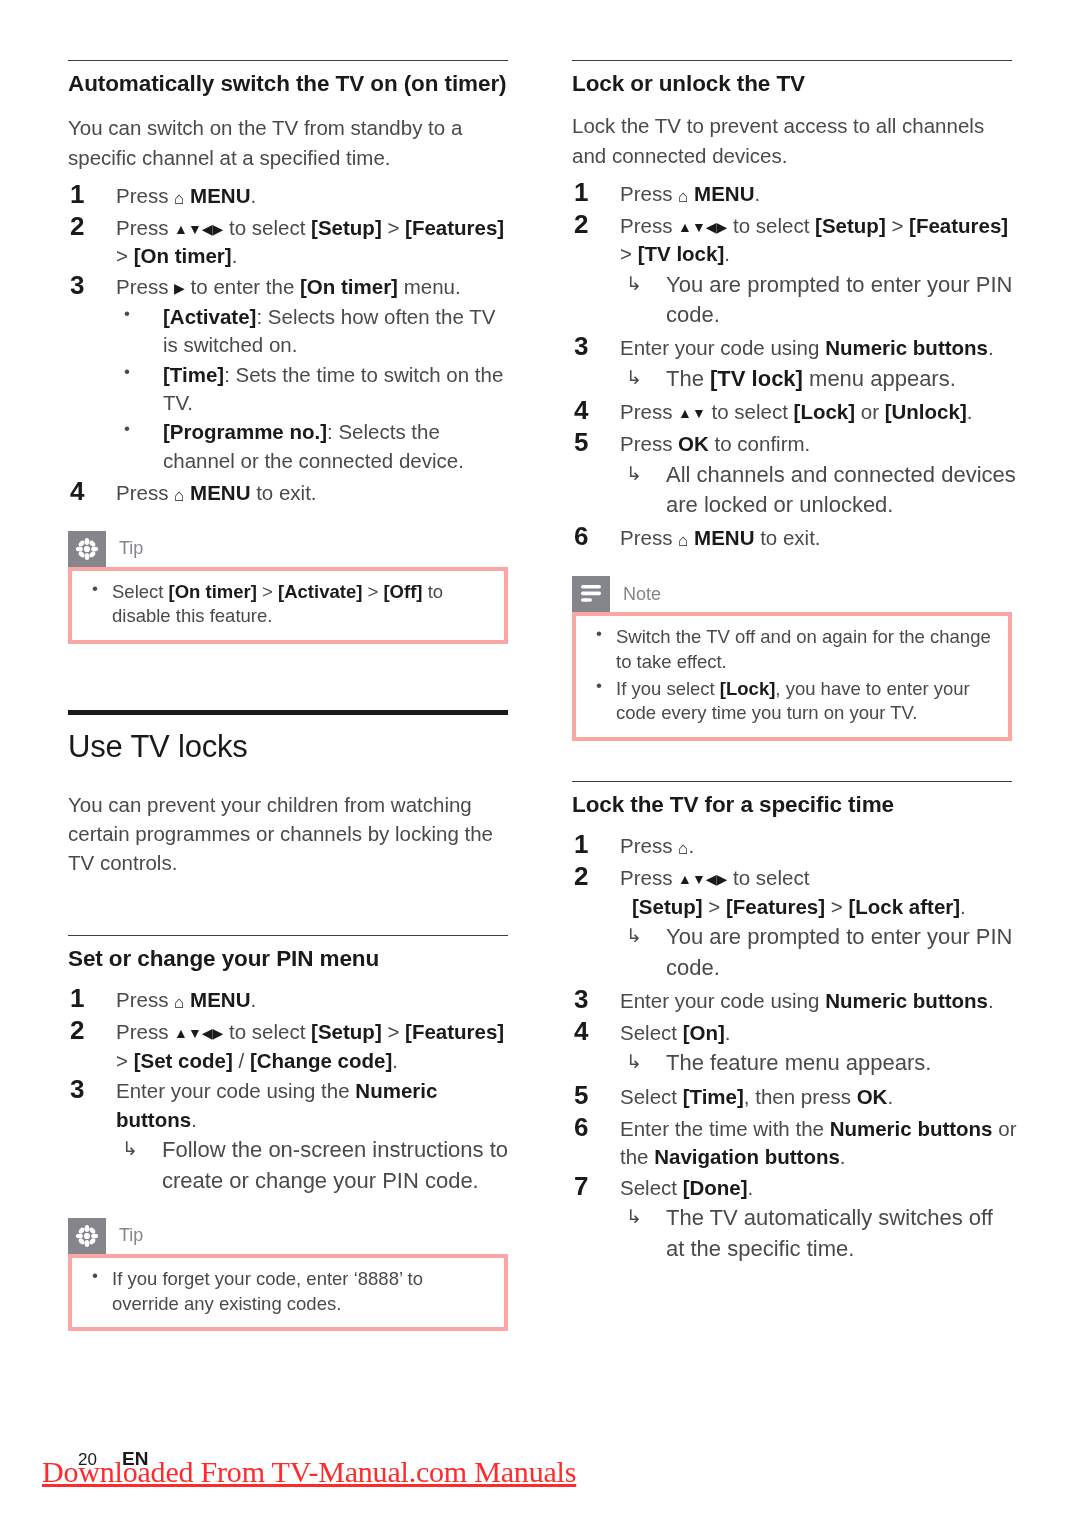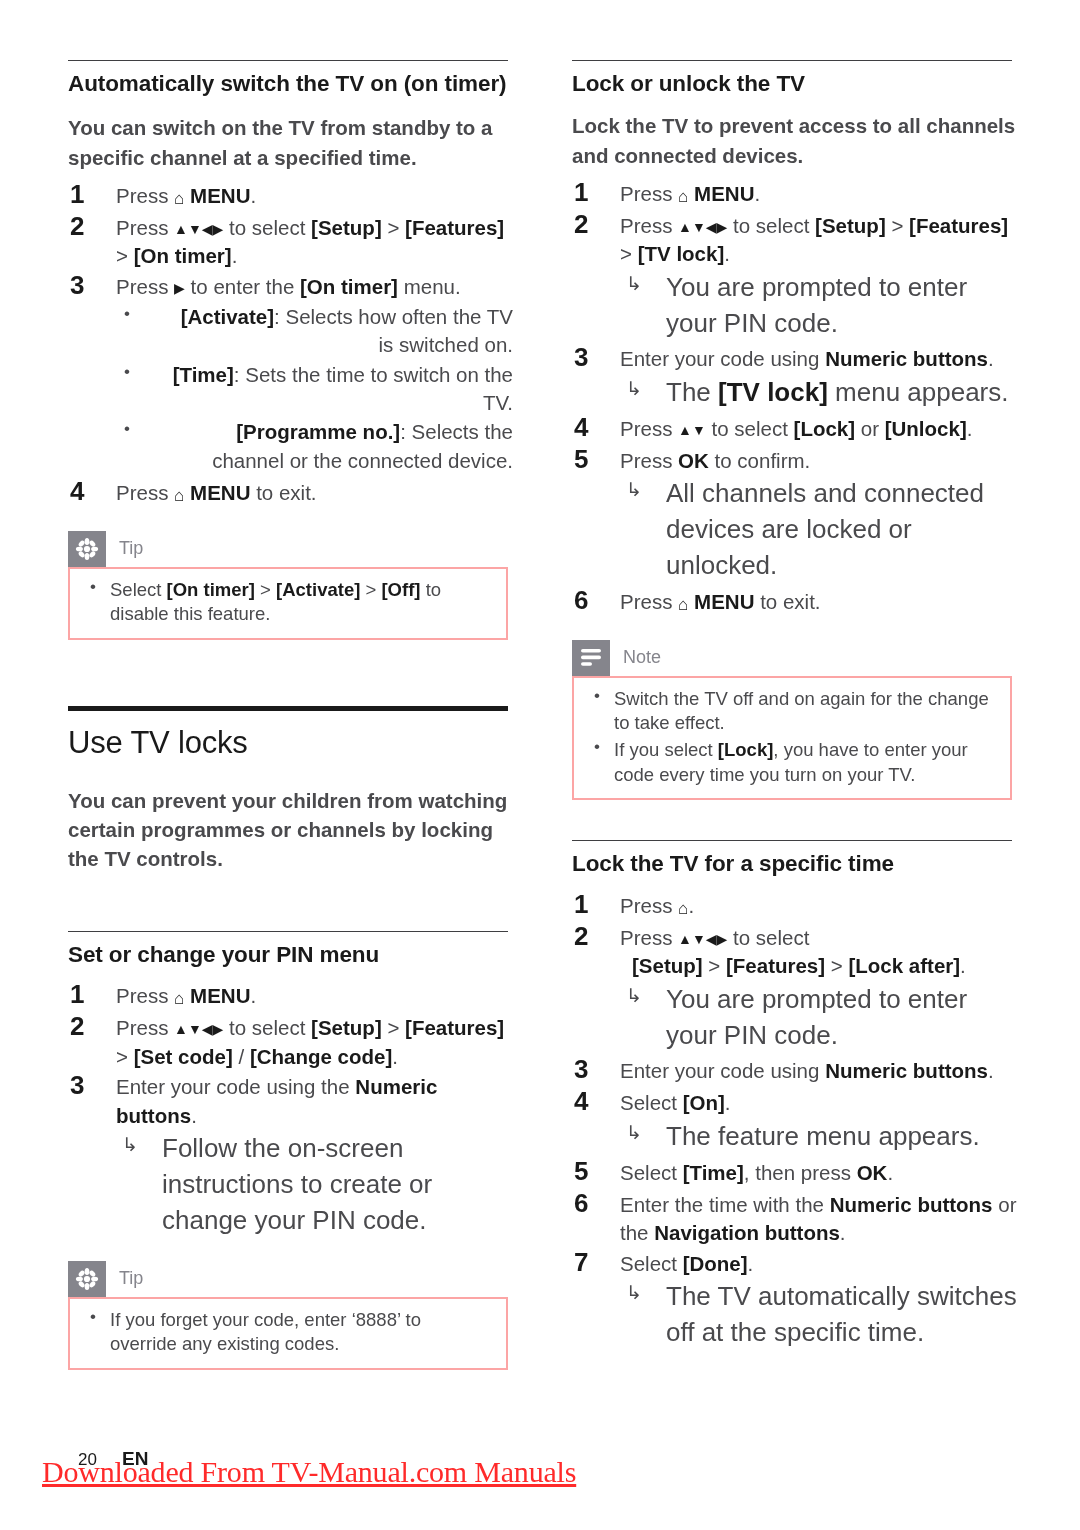--- a/index.html
+++ b/index.html
@@ -59,21 +59,21 @@
     letter-spacing: -0.1px;
   }
   h2.section.tall { margin-bottom: 16px; }
 
   
   p.body {
     font-size: 20.5px;
     line-height: 1.42;
     margin: 0 0 10px 0;
     color: #4a4a4d;
-    font-weight: 700;
+    font-weight: 400;
   }
 
   
   ol.steps {
     list-style: none;
     margin: 0;
     padding: 0;
     counter-reset: stepnum;
   }
   ol.steps > li {
@@ -115,21 +115,20 @@
     font-size: 14px;
     color: #1a1a1a;
     vertical-align: 1px;
   }
 
   
   ul.subbullets {
     list-style: none;
     margin: 2px 0 4px 0;
     padding: 0;
-    text-align: right;
   }
   ul.subbullets > li {
     position: relative;
     padding-left: 47px;
     font-size: 20.5px;
     line-height: 1.38;
     color: #4a4a4d;
     font-weight: 300;
     margin-bottom: 1px;
   }
@@ -144,21 +143,21 @@
 
   
   ul.results {
     list-style: none;
     margin: 1px 0 4px 0;
     padding: 0;
   }
   ul.results > li {
     position: relative;
     padding-left: 46px;
-    font-size: 26px;
+    font-size: 22px;
     line-height: 1.38;
     color: #4a4a4d;
     font-weight: 300;
     margin-bottom: 1px;
   }
   ul.results > li::before {
     content: "\21B3";
     position: absolute;
     left: 6px;
     top: 0px;
@@ -183,21 +182,21 @@
     justify-content: center;
     flex: 0 0 auto;
   }
   .callout-label {
     font-size: 18px;
     color: #85858c;
     font-weight: 300;
     margin-left: 13px;
   }
   .callout-body {
-    border: 2px solid #fca5a5;
+    border: 4px solid #fca5a5;
     padding: 9px 14px 11px 14px;
     box-sizing: border-box;
   }
   .callout-body ul {
     list-style: none;
     margin: 0;
     padding: 0;
   }
   .callout-body ul > li {
     position: relative;

